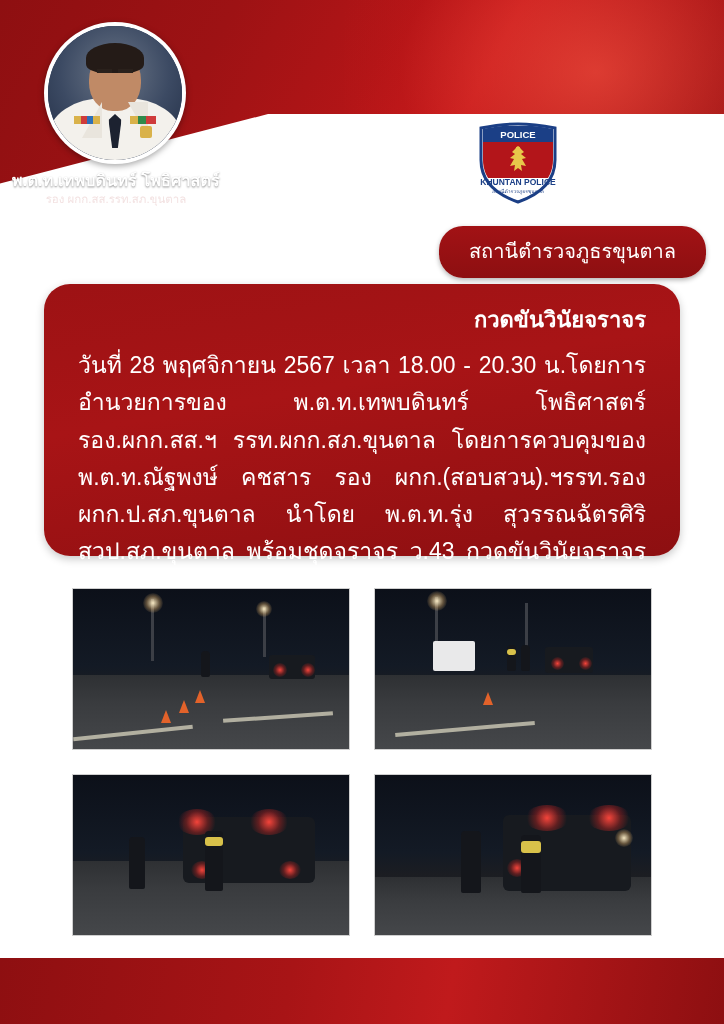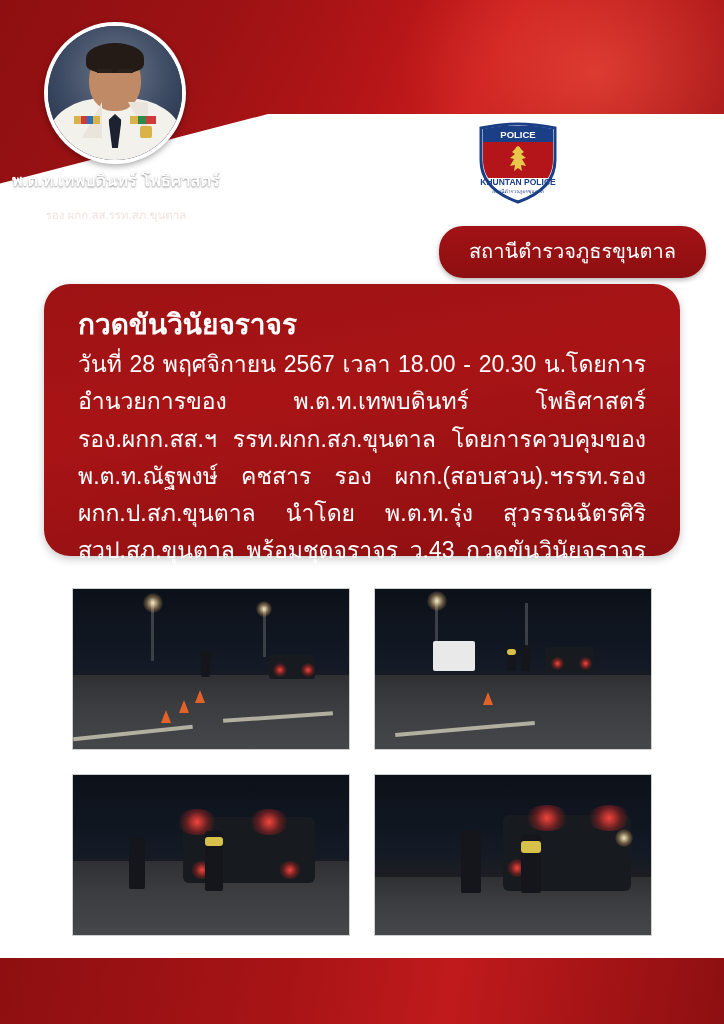--- a/index.html
+++ b/index.html
@@ -110,21 +110,20 @@
     text-align: center; color: #fff;
     font-size: 16px; font-weight: bold; letter-spacing: .2px;
     text-shadow: 0 1px 2px rgba(0,0,0,.45);
     z-index: 6;
   }
   .officer-role {
     position: absolute; top: 190px; left: 10px; width: 212px;
     text-align: center; color: #f3e2e2;
     font-size: 11.5px;
     z-index: 6;
-    margin-top: 16px;
   }
 
   .title-main {
     position: absolute; top: 16px; right: 34px;
     color: #fff; font-size: 47px; line-height: 1.05; font-weight: bold;
     text-shadow: 0 2px 5px rgba(0,0,0,.45);
     z-index: 6;
   }
   .title-sub {
     position: absolute; top: 76px; right: 50px;
@@ -155,22 +154,22 @@
   .card {
     position: absolute; top: 284px; left: 44px;
     width: 636px; height: 272px;
     background: linear-gradient(170deg, #9d1214 0%, #a81416 40%, #8d0f11 100%);
     border-radius: 26px;
     color: #fff;
     padding: 18px 34px;
     box-shadow: 0 3px 8px rgba(0,0,0,.22);
   }
   .card-title {
-    text-align: left; font-size: 28px; font-weight: bold;
-    margin-bottom: 0;
+    text-align: right; font-size: 22px; font-weight: bold;
+    margin-bottom: 10px;
   }
   .card-body {
     font-size: 23px; line-height: 1.62;
     text-align: justify;
     text-align-last: left;
   }
 
   
   .photos {
     position: absolute; top: 588px; left: 72px;

